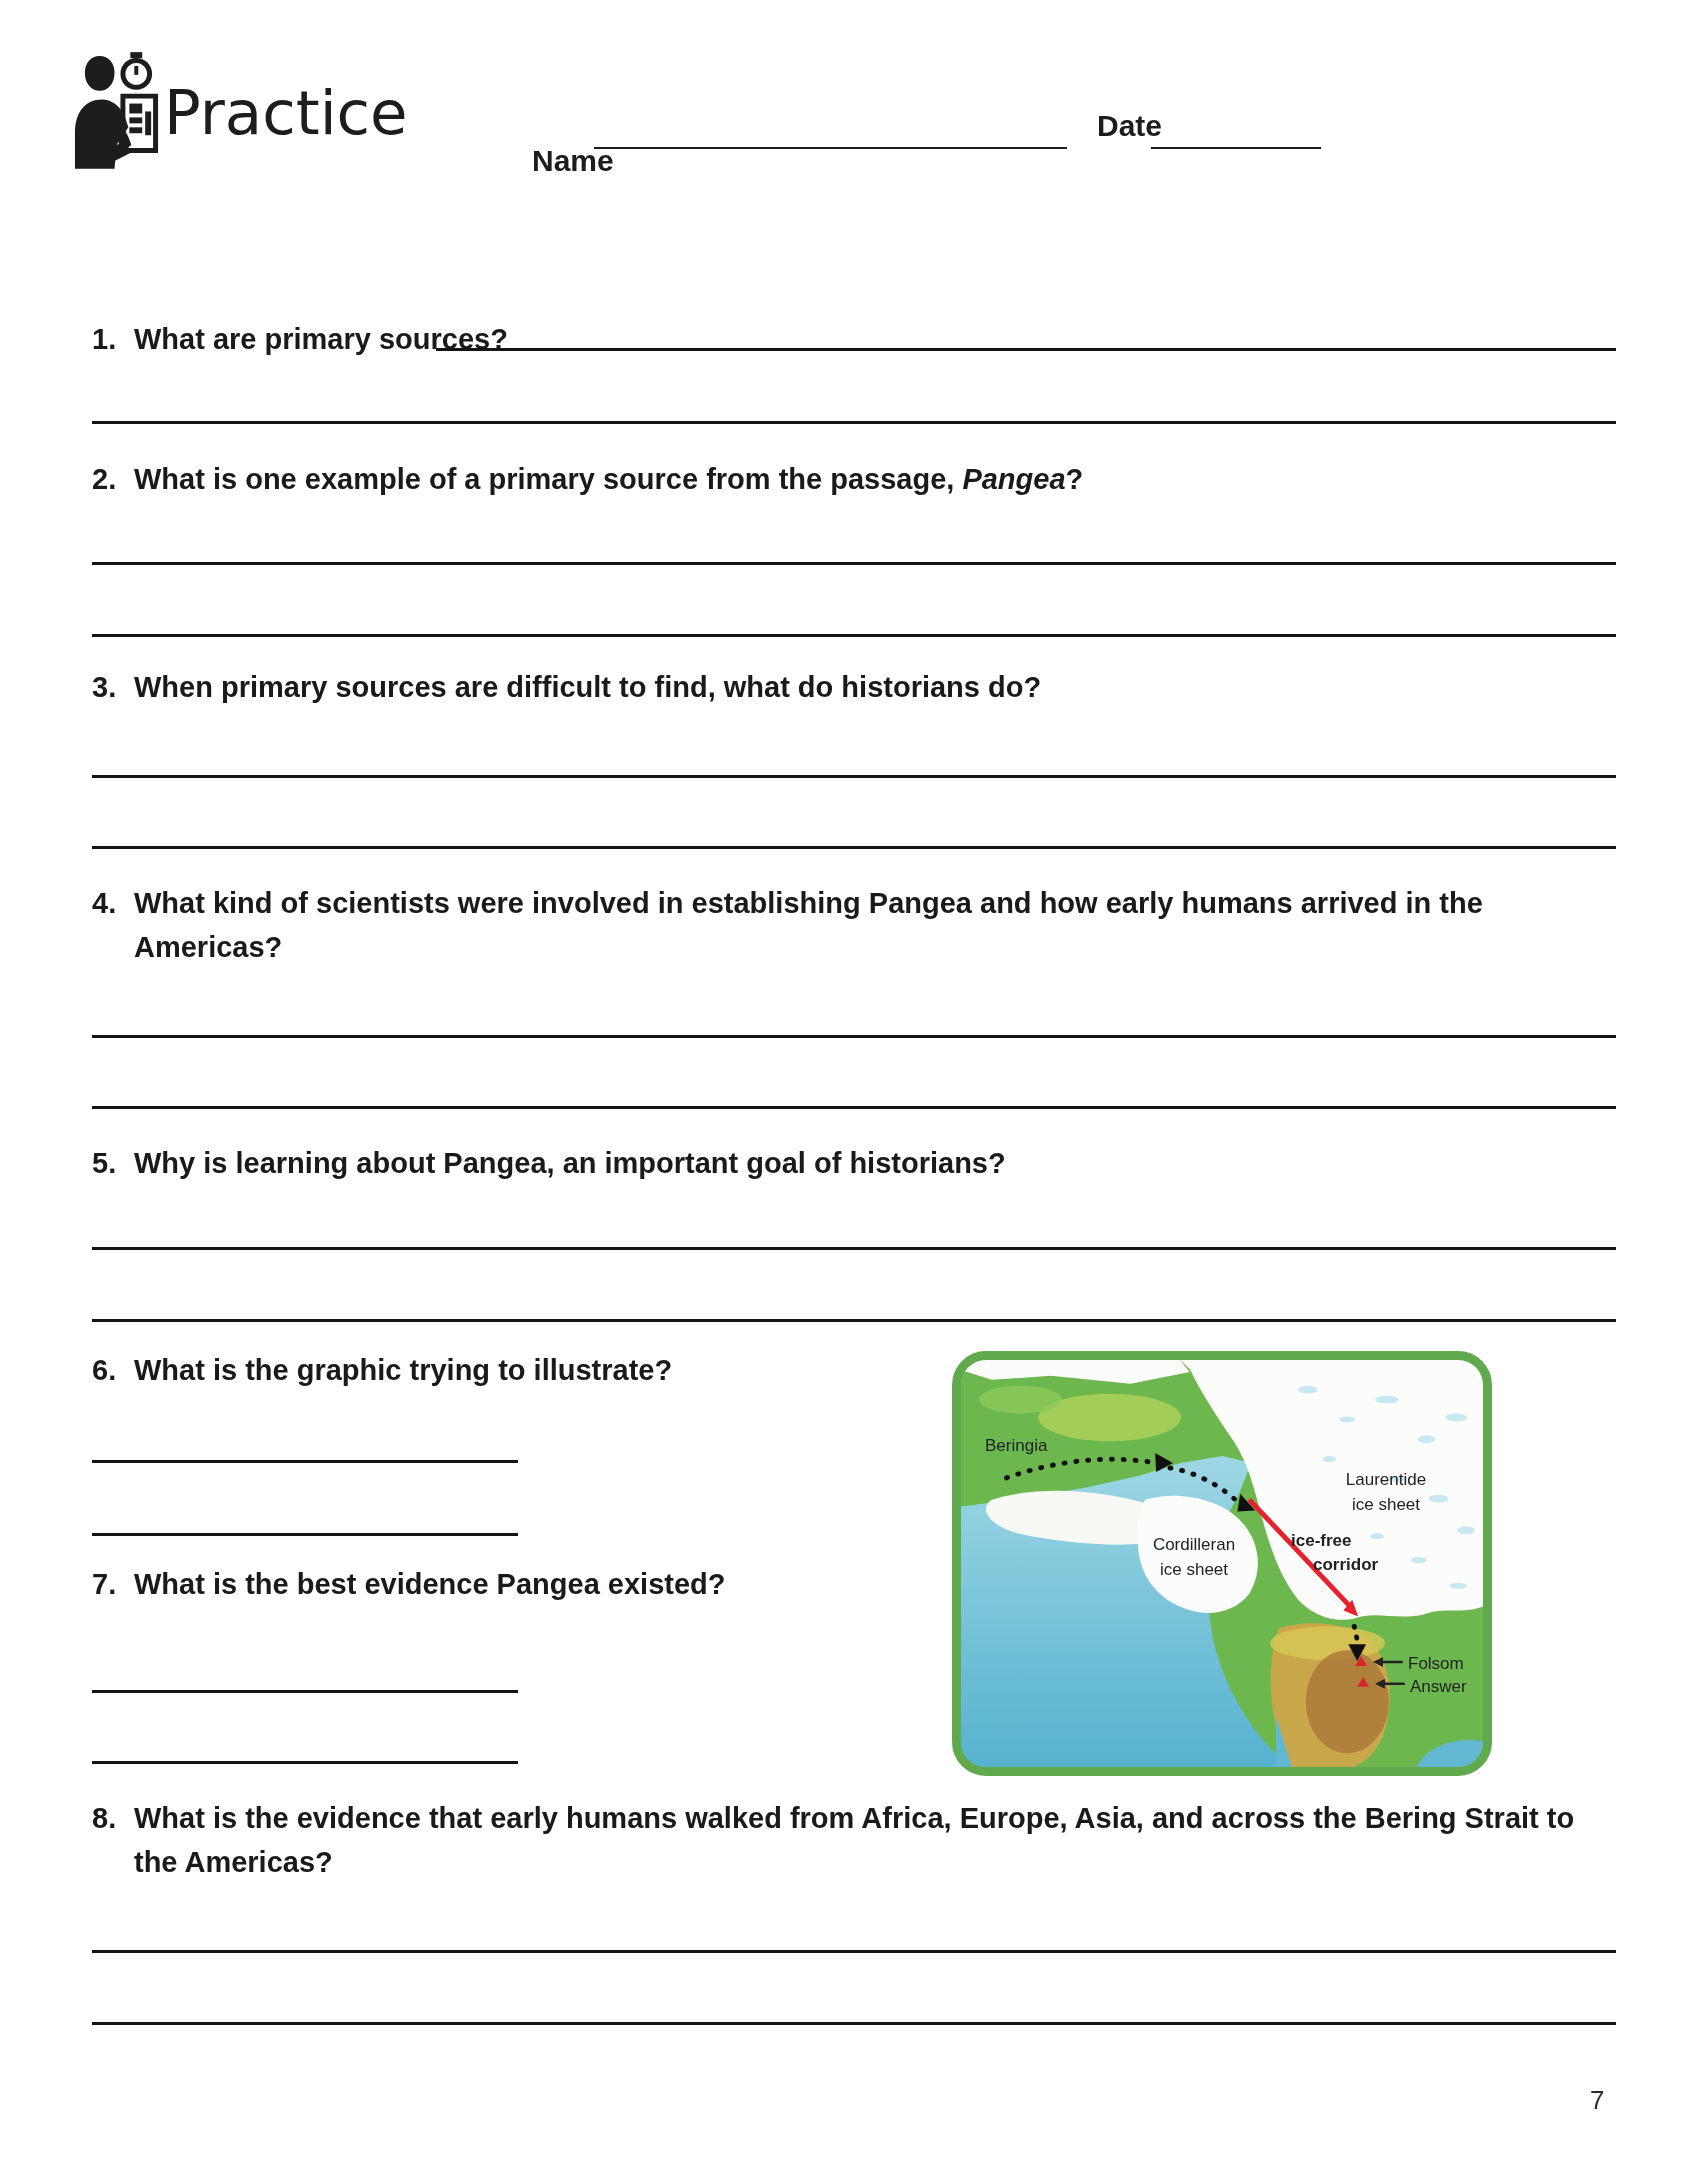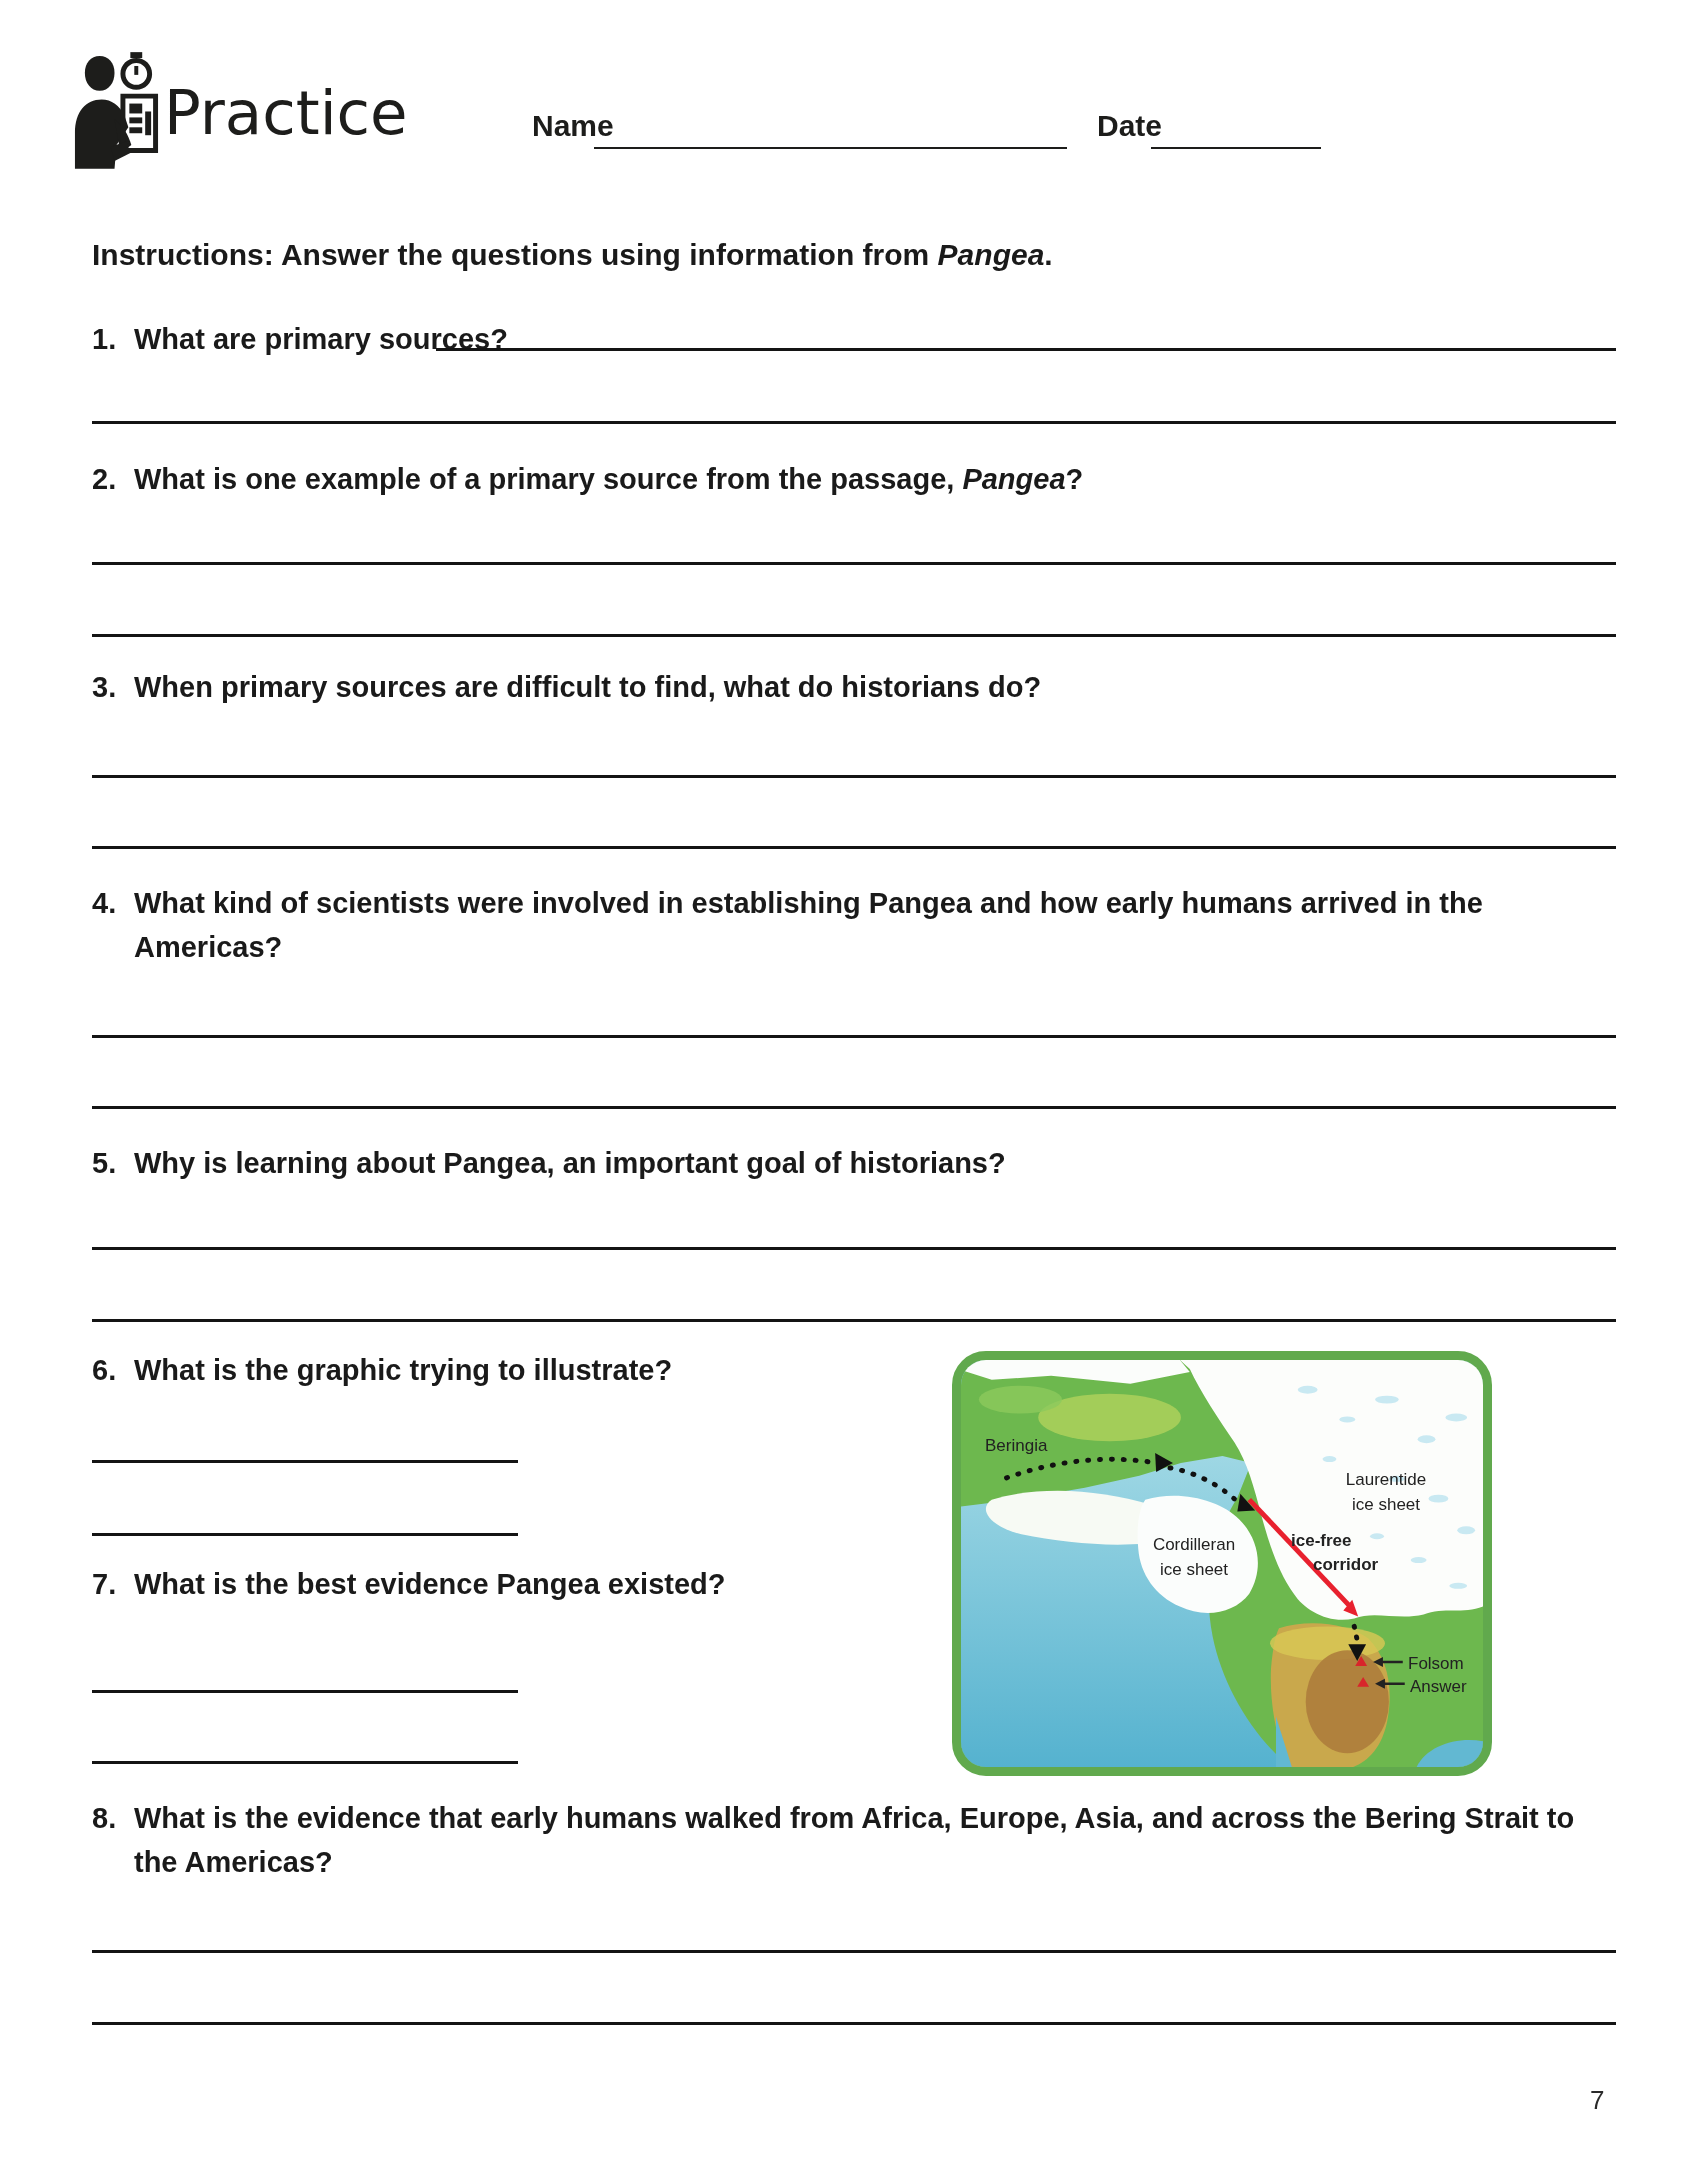--- a/index.html
+++ b/index.html
@@ -4,21 +4,21 @@
 <style>
   html,body{margin:0;padding:0;background:#ffffff;}
   .page{position:relative;width:1683px;height:2178px;background:#ffffff;overflow:hidden;
         font-family:"Liberation Sans",sans-serif;color:#1a1a1a;}
 
   
   .logo-icon{position:absolute;left:71px;top:50px;width:91px;height:119px;}
   .practice-label{position:absolute;left:164px;top:65px;font-size:61px;line-height:95px;
         color:#1d1d1b;letter-spacing:0px;font-family:"DejaVu Sans",sans-serif;font-weight:400;}
   .name-label,.date-label{position:absolute;top:109px;font-size:30px;font-weight:bold;color:#1d1d1b;}
-  .name-label{left:532px;}
+  .name-label{left:532px;margin-top:35px;}
   .date-label{left:1081px;margin-left:16px;}
   .blank{position:absolute;height:0;border-top:2px solid #1d1d1b;}
   .name-line{left:594px;top:147px;width:473px;}
   .date-line{left:1151px;top:147px;width:170px;}
 
   .brand{position:absolute;left:1386px;top:50px;width:267px;height:129px;}
   .brand .swoosh{position:absolute;left:57px;top:26px;width:193px;height:34px;}
   .brand .learn{position:absolute;left:40px;top:20px;font-family:"DejaVu Serif",serif;
         font-style:italic;font-weight:bold;font-size:65px;line-height:99px;}
   .brand .bright{position:absolute;left:117px;top:107px;font-size:19px;letter-spacing:7px;
@@ -75,23 +75,20 @@
     </g>
   </svg>
   <div class="practice-label">Practice</div>
 
   <span class="name-label">Name</span>
   <div class="blank name-line"></div>
   <span class="date-label">Date</span>
   <div class="blank date-line"></div>
 
 
-  <div class="instructions">
-    <span>Instructions:</span><span> Answer the questions using information from </span><span class="it">Pangea</span><span>.</span>
-  </div>
 
   <div id="questions">
       <div class="q" style="top: 317px;">
         <span class="qnum">1.</span>
         <span class="qtext"><span>What are primary sources? </span></span>
       </div>
       <div class="q" style="top: 457px;">
         <span class="qnum">2.</span>
         <span class="qtext"><span>What is one example of a primary source from the passage, </span><span class="it">Pangea</span><span>?</span></span>
       </div>

